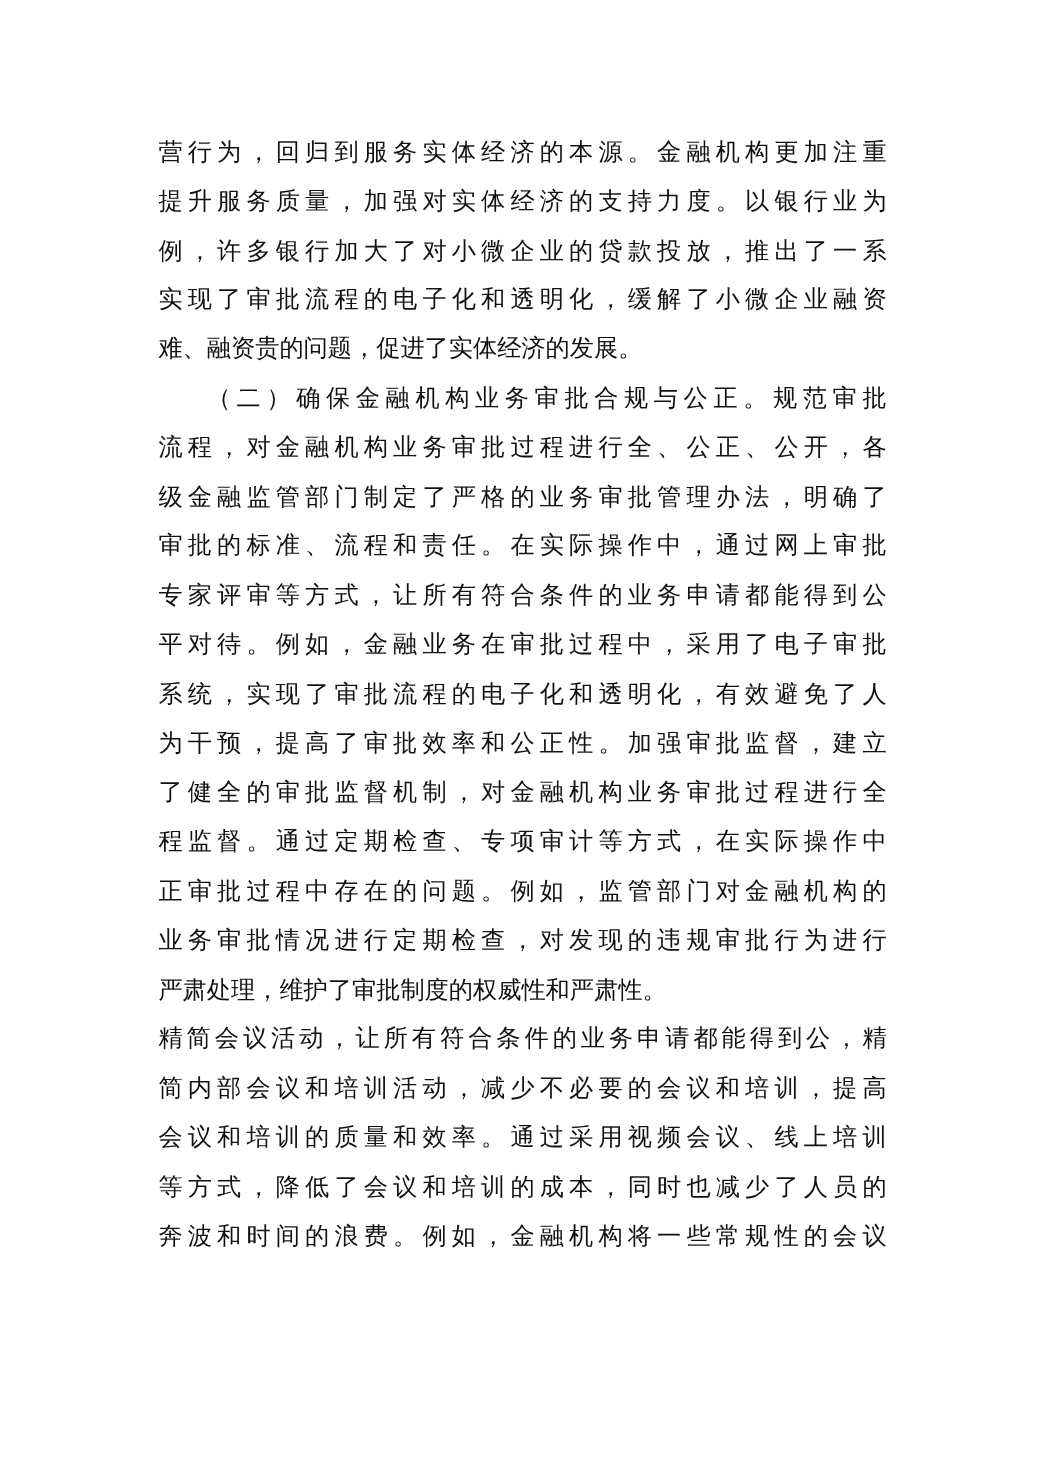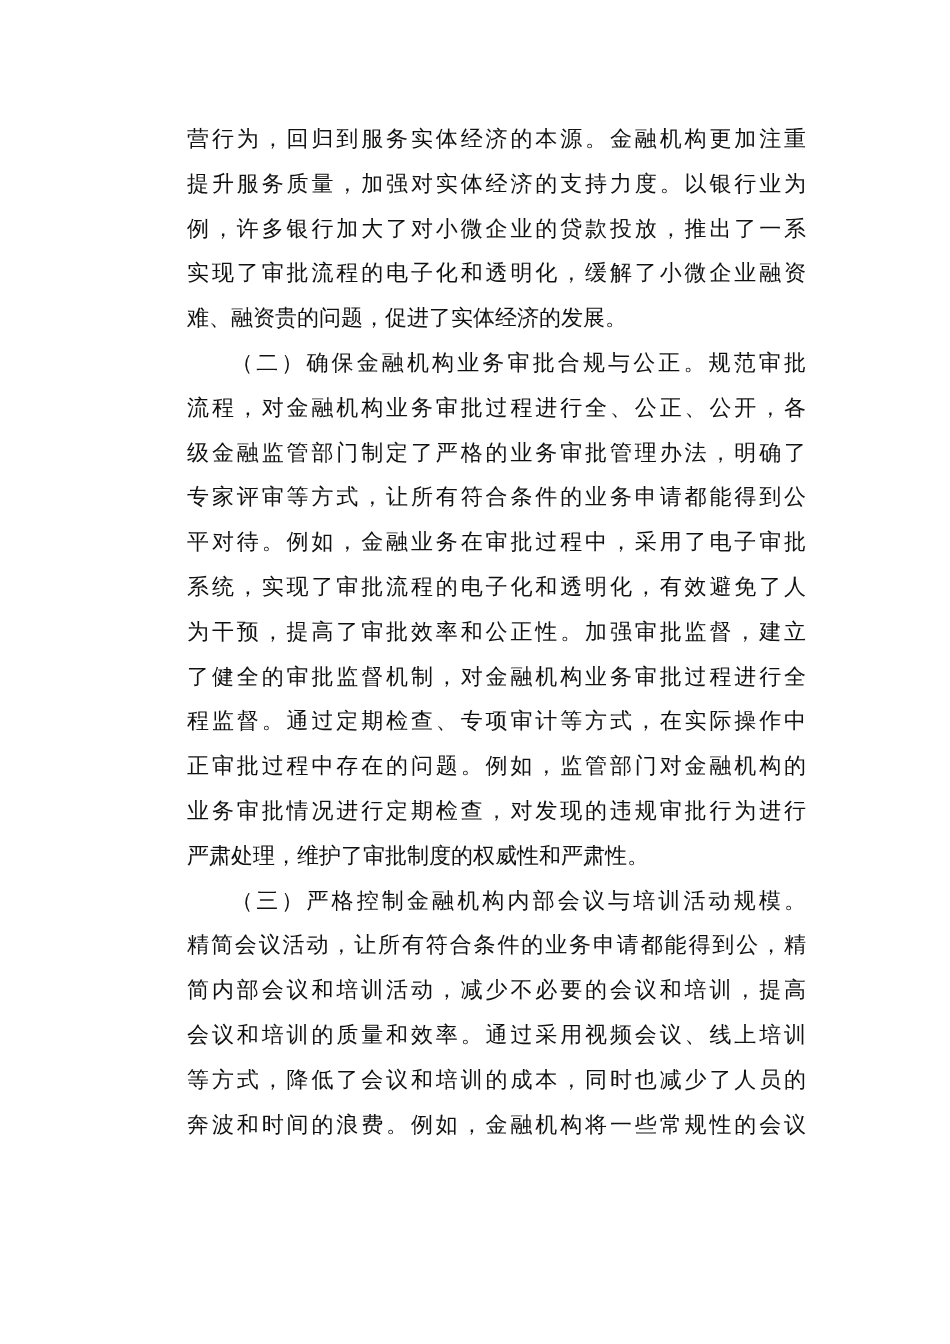--- a/index.html
+++ b/index.html
@@ -22,21 +22,20 @@
     .line {
       height: 44.8px;
       line-height: 44.8px;
       font-family: "DejaVu Sans", "Liberation Sans", sans-serif;
       font-size: 22px;
       color: #111111;
       white-space: nowrap;
       letter-spacing: 0px;
       text-align: justify;
       text-align-last: justify;
-      margin-left: 43px;
     }
     .line.last {
       text-align-last: left;
     }
     .line.indent {
       padding-left: 44px;
     }
   </style>
 </head>
 <body>
@@ -46,31 +45,31 @@
     <div class="line">营行为，回归到服务实体经济的本源。金融机构更加注重</div>
     <div class="line">提升服务质量，加强对实体经济的支持力度。以银行业为</div>
     <div class="line">例，许多银行加大了对小微企业的贷款投放，推出了一系</div>
     <div class="line">实现了审批流程的电子化和透明化，缓解了小微企业融资</div>
     <div class="line last">难、融资贵的问题，促进了实体经济的发展。</div>
   </div>
   <div>
     <div class="line indent">（二）确保金融机构业务审批合规与公正。规范审批</div>
     <div class="line">流程，对金融机构业务审批过程进行全、公正、公开，各</div>
     <div class="line">级金融监管部门制定了严格的业务审批管理办法，明确了</div>
+    <div class="line">审批的标准、流程和责任。在实际操作中，通过网上审批</div>
     <div class="line">专家评审等方式，让所有符合条件的业务申请都能得到公</div>
     <div class="line">平对待。例如，金融业务在审批过程中，采用了电子审批</div>
     <div class="line">系统，实现了审批流程的电子化和透明化，有效避免了人</div>
     <div class="line">为干预，提高了审批效率和公正性。加强审批监督，建立</div>
     <div class="line">了健全的审批监督机制，对金融机构业务审批过程进行全</div>
     <div class="line">程监督。通过定期检查、专项审计等方式，在实际操作中</div>
     <div class="line">正审批过程中存在的问题。例如，监管部门对金融机构的</div>
     <div class="line">业务审批情况进行定期检查，对发现的违规审批行为进行</div>
     <div class="line last">严肃处理，维护了审批制度的权威性和严肃性。</div>
   </div>
   <div>
-    <div class="line indent">（三）严格控制金融机构内部会议与培训活动规模。</div>
     <div class="line">精简会议活动，让所有符合条件的业务申请都能得到公，精</div>
     <div class="line">简内部会议和培训活动，减少不必要的会议和培训，提高</div>
     <div class="line">会议和培训的质量和效率。通过采用视频会议、线上培训</div>
     <div class="line">等方式，降低了会议和培训的成本，同时也减少了人员的</div>
     <div class="line">奔波和时间的浪费。例如，金融机构将一些常规性的会议</div>
   </div>
 </div>
 
 </body></html>

